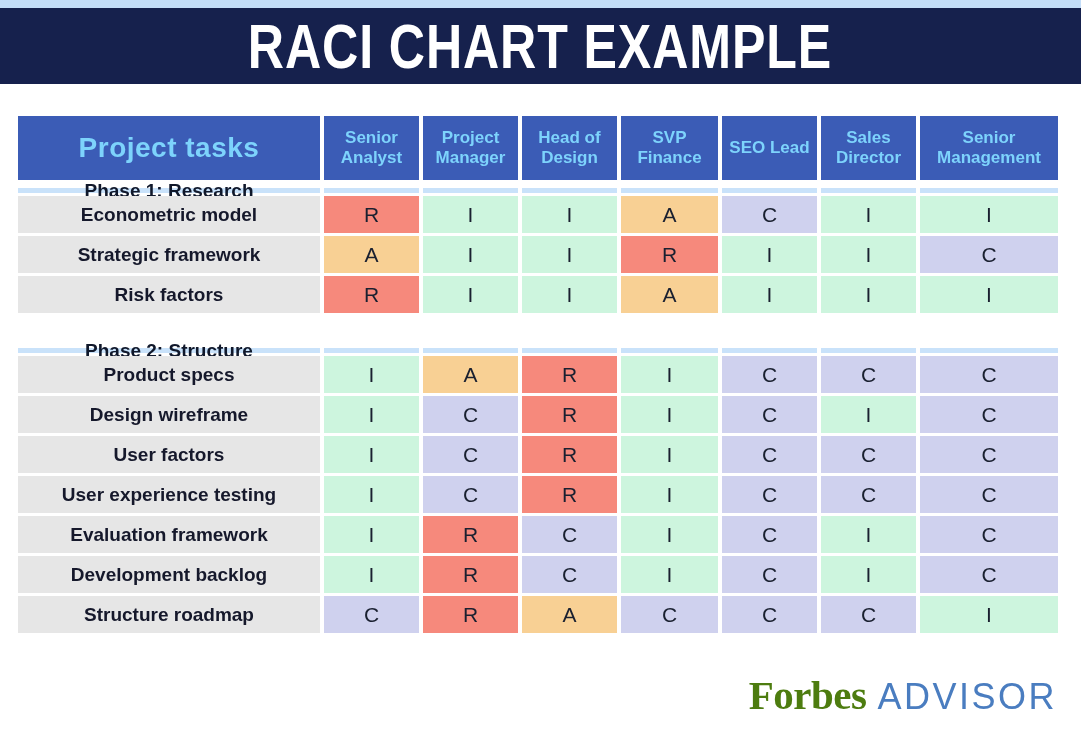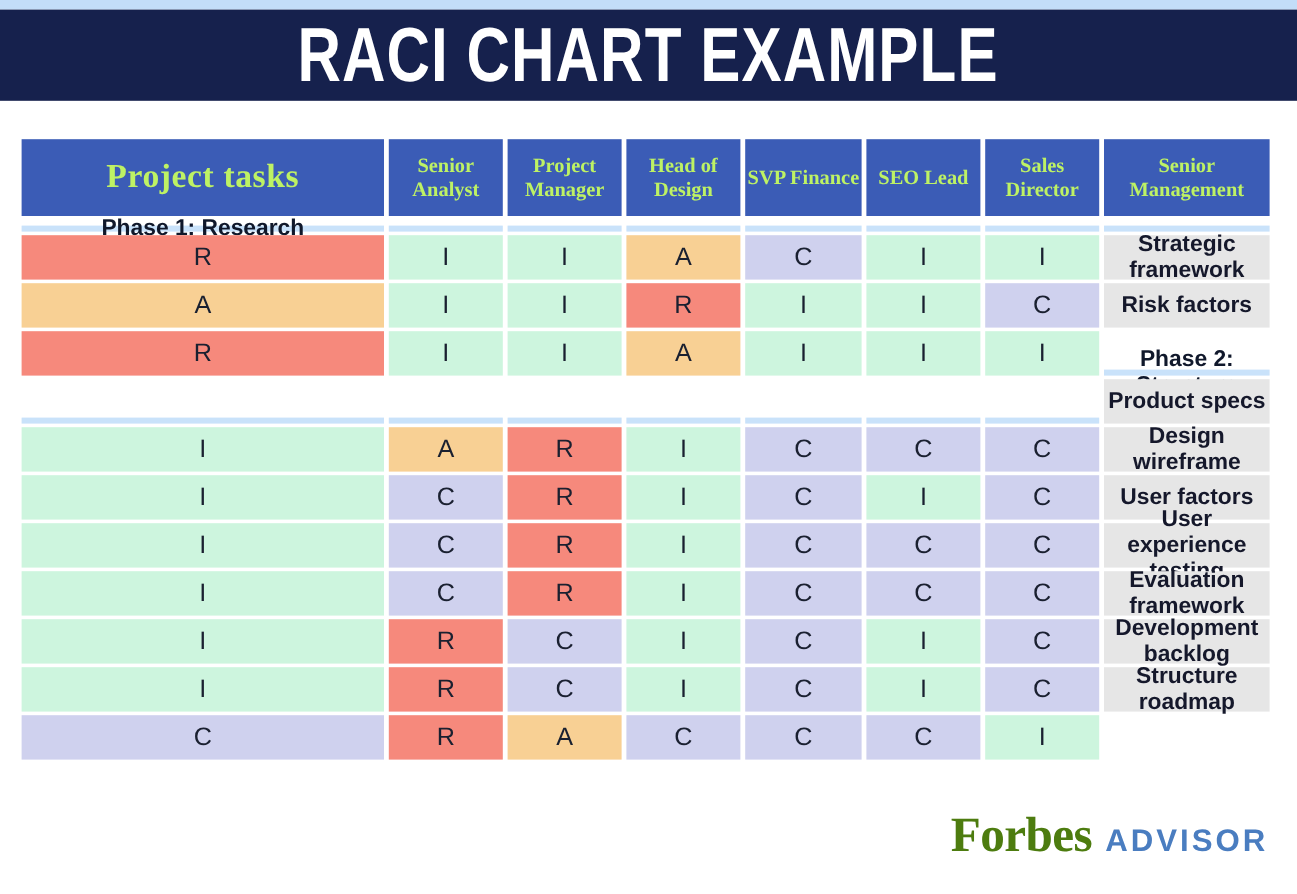--- a/index.html
+++ b/index.html
@@ -44,26 +44,25 @@
     background: #ffffff;
   }
   .cell {
     display: flex;
     align-items: center;
     justify-content: center;
     text-align: center;
   }
   .th {
     background: var(--table-header, #3b5cb6);
-    color: #bef264;
+    color: #7dd3fc;
     font-weight: 700;
     font-size: 17px;
     line-height: 1.18;
     height: 64px;
-    font-family: Liberation Serif, serif;
   }
   .th-task {
     font-size: 28px;
     letter-spacing: 0.5px;
   }
   .row-header-cell {
     height: 64px;
   }
   .task-cell {
     background: var(--task-cell, #e6e6e6);
@@ -95,24 +94,24 @@
   }
   .forbes {
     font-family: "Liberation Serif", serif;
     font-weight: 700;
     font-size: 41px;
     color: #4d7c0f;
     letter-spacing: -0.5px;
   }
   .advisor {
     font-family: "Liberation Sans", sans-serif;
-    font-size: 26px;
+    font-size: 36px;
     color: var(--advisor-blue, #4a7dc0);
     letter-spacing: 2.5px;
-    font-weight: 700;
+    font-weight: 400;
   }
 </style>
 </head>
 <body>
 
 <div class="page">
   <div class="top-strip"></div>
 
   <header class="title-band">
     <h1>RACI CHART EXAMPLE</h1>
@@ -130,20 +129,21 @@
         <div class="cell th row-header-cell">Sales Director</div>
         <div class="cell th row-header-cell">Senior Management</div>
         <div class="cell phase-cell phase-label">Phase 1: Research</div>
         <div class="cell phase-cell"></div>
         <div class="cell phase-cell"></div>
         <div class="cell phase-cell"></div>
         <div class="cell phase-cell"></div>
         <div class="cell phase-cell"></div>
         <div class="cell phase-cell"></div>
         <div class="cell phase-cell"></div>
+        <div class="cell task-cell">Econometric model</div>
         <div class="cell raci-cell" style="background: rgb(246, 137, 124);">R</div>
         <div class="cell raci-cell" style="background: rgb(205, 245, 222);">I</div>
         <div class="cell raci-cell" style="background: rgb(205, 245, 222);">I</div>
         <div class="cell raci-cell" style="background: rgb(248, 208, 148);">A</div>
         <div class="cell raci-cell" style="background: rgb(207, 209, 238);">C</div>
         <div class="cell raci-cell" style="background: rgb(205, 245, 222);">I</div>
         <div class="cell raci-cell" style="background: rgb(205, 245, 222);">I</div>
         <div class="cell task-cell">Strategic framework</div>
         <div class="cell raci-cell" style="background: rgb(248, 208, 148);">A</div>
         <div class="cell raci-cell" style="background: rgb(205, 245, 222);">I</div>

